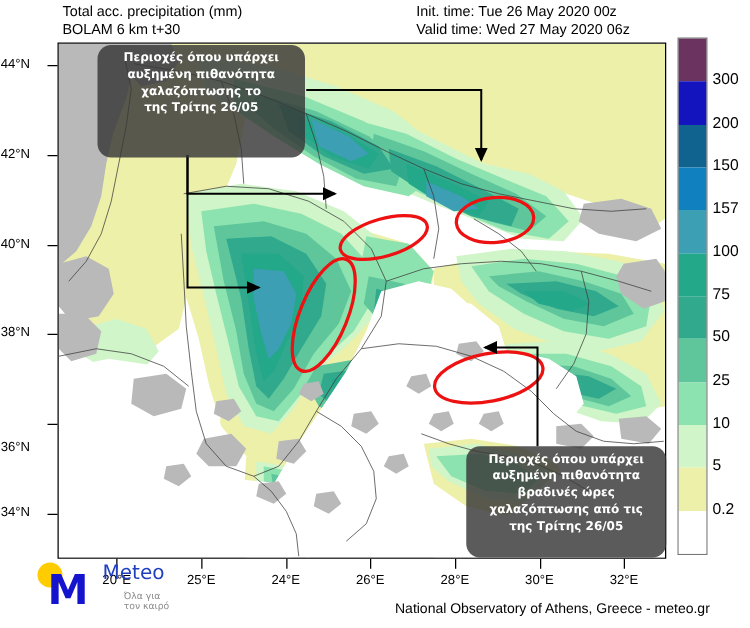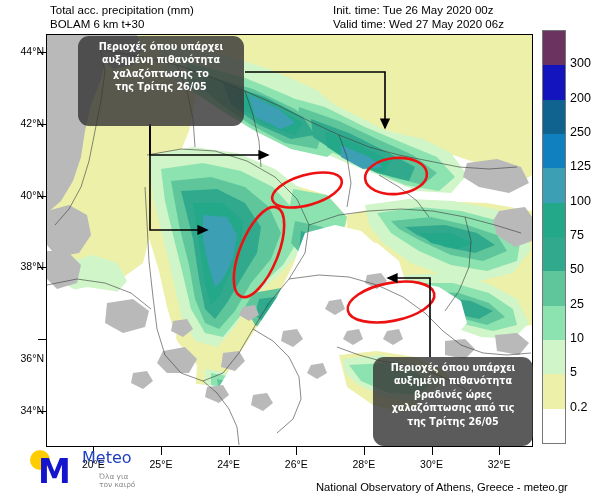--- a/index.html
+++ b/index.html
@@ -16,21 +16,21 @@
   .title-right{position:absolute;left:333px;top:3px;font-size:11.5px;color:#000;line-height:14px;white-space:nowrap;}
 
   
   #mapframe{position:absolute;left:46px;top:34px;width:487px;height:413px;
             border:1px solid #000;background:#ffffff;overflow:hidden;box-sizing:border-box;}
   #mapclip{position:absolute;left:0;top:0;width:485px;height:411px;overflow:hidden;}
   #mapsvg{position:absolute;left:0;top:0;}
 
   
   .ytick{position:absolute;width:8px;height:0;border-top:1.4px solid #000;left:38px;}
-  .ylab{position:absolute;font-size:10.5px;color:#000;text-align:right;width:44px;left:0px;}
+  .ylab{position:absolute;font-size:10.5px;color:#000;text-align:right;width:24px;left:0px;}
   .xtick{position:absolute;height:8px;width:0;border-left:1.4px solid #000;top:447px;}
   .xlab{position:absolute;font-size:10.5px;color:#000;text-align:center;width:44px;top:458px;}
 
   
   #cbar{position:absolute;left:542px;top:30px;width:24px;height:414px;border:1px solid #777;box-sizing:border-box;}
   .cseg{width:100%;display:block;}
   .clab{position:absolute;left:570px;font-size:12.5px;color:#000;white-space:nowrap;}
 
   
   .annot{position:absolute;background:rgba(55,55,55,.82);border-radius:11px;
@@ -251,22 +251,22 @@
       <div class="cseg" style="height: 34.3333px; background: rgb(49, 169, 140);"></div>
       <div class="cseg" style="height: 34.3333px; background: rgb(95, 198, 156);"></div>
       <div class="cseg" style="height: 34.3333px; background: rgb(140, 227, 175);"></div>
       <div class="cseg" style="height: 34.3333px; background: rgb(207, 245, 200);"></div>
       <div class="cseg" style="height: 34.3333px; background: rgb(237, 240, 169);"></div>
       <div class="cseg" style="height: 34.3333px; background: rgb(255, 255, 255);"></div>
     </div>
   <div id="cbar-labels">
       <div class="clab" style="top: 56.3333px;">300</div>
       <div class="clab" style="top: 90.6667px;">200</div>
-      <div class="clab" style="top: 125px;">250</div>
-      <div class="clab" style="top: 159.333px;">125</div>
+      <div class="clab" style="top: 125px;">150</div>
+      <div class="clab" style="top: 159.333px;">157</div>
       <div class="clab" style="top: 193.667px;">100</div>
       <div class="clab" style="top: 228px;">75</div>
       <div class="clab" style="top: 262.333px;">50</div>
       <div class="clab" style="top: 296.667px;">25</div>
       <div class="clab" style="top: 331px;">10</div>
       <div class="clab" style="top: 365.333px;">5</div>
       <div class="clab" style="top: 399.667px;">0.2</div>
     </div>
 
   <svg id="arrows">

